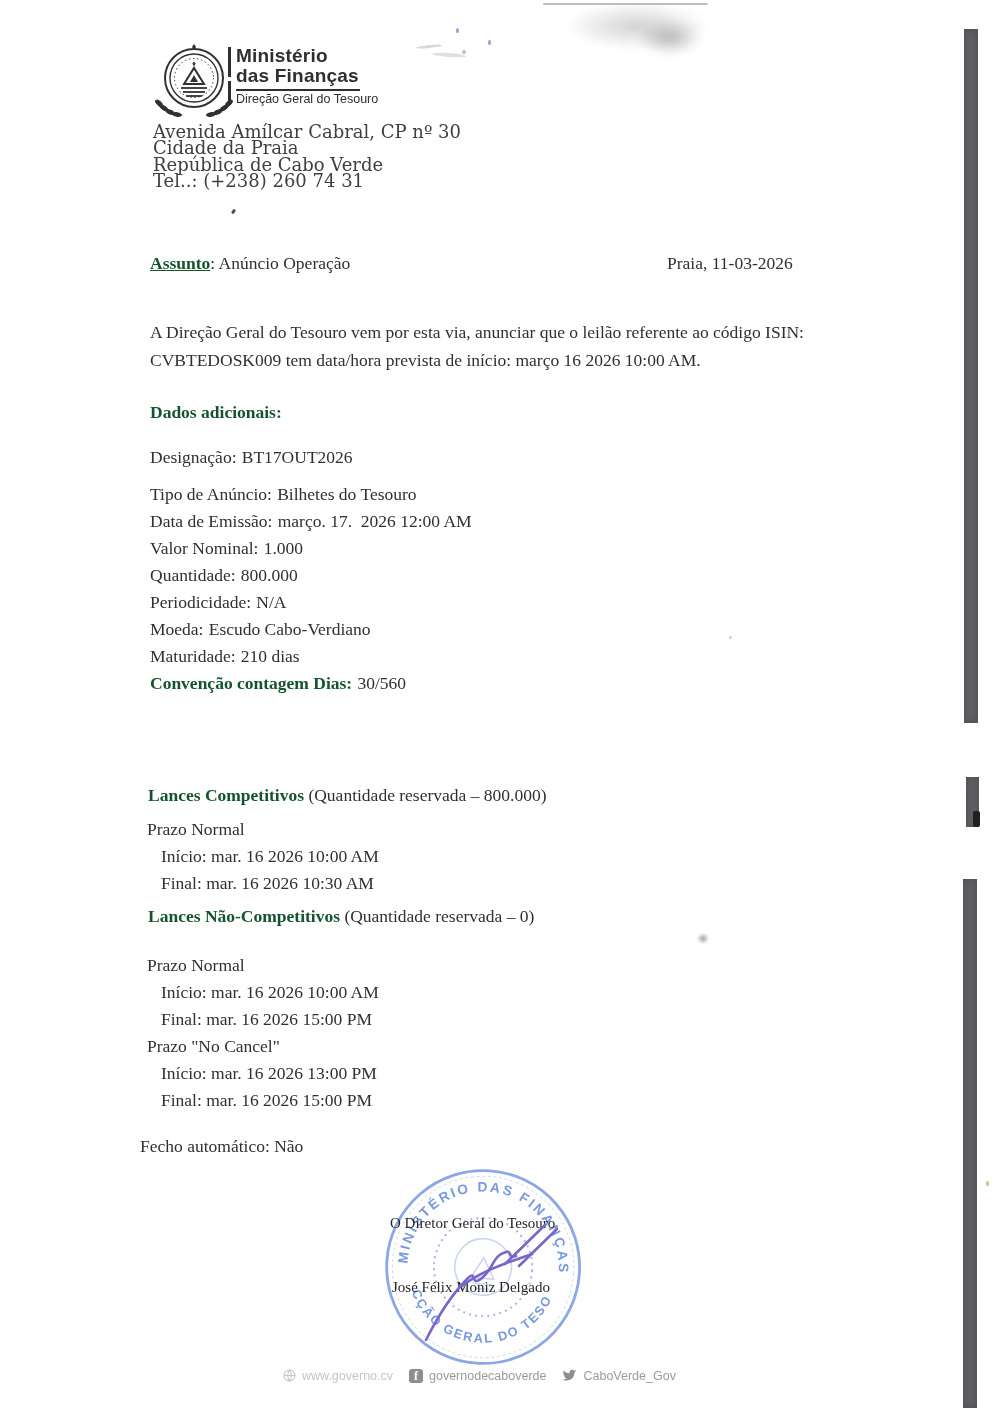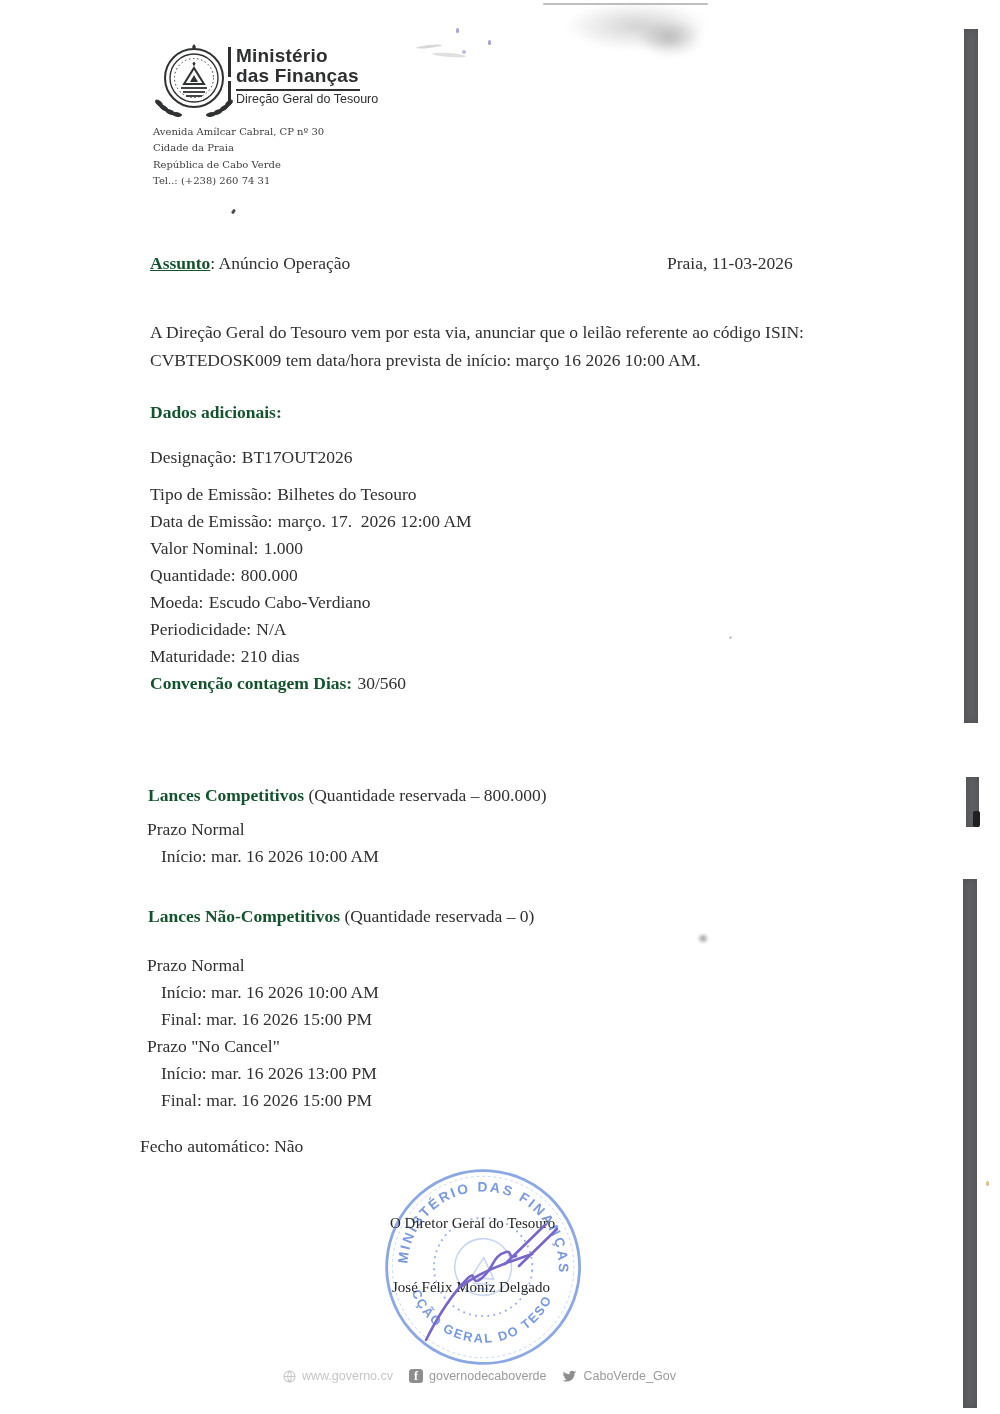--- a/index.html
+++ b/index.html
@@ -14,37 +14,37 @@
   .smudge{position:absolute;border-radius:50%;filter:blur(3px)}
   .speck{position:absolute;border-radius:2px}
   
   .emblem{position:absolute;left:150px;top:42px}
   .lh-sep{position:absolute;left:228px;width:3px;background:#2c2e30}
   .lh-text{position:absolute;left:236px;top:46px;font-family:Liberation Sans, sans-serif;color:#2d2f31}
   .lh-name{font-size:19px;font-weight:bold;line-height:20px;letter-spacing:.2px}
   .lh-rule{width:124px;height:2px;background:#2d2f31;margin:3px 0 2px 0}
   .lh-dept{font-size:12.5px;line-height:13px}
   .addr{position:absolute;left:153px;top:124px;font-family:"DejaVu Serif",serif;
-        font-size:10px;line-height:16.4px;color:#3d3f41}
+        font-size:18px;line-height:16.4px;color:#3d3f41}
   
   .t{font-size:17.5px;line-height:27px;color:#303030}
   .b{font-weight:bold;color:#14532d}
   .u{text-decoration:underline}
   .fval{white-space:pre-wrap}
   .fl{padding-right:.30em}
   .indent{padding-left:14px}
   .para{width:742px}
   
   .stamp{position:absolute;left:379px;top:1163px;opacity:.82;transform:rotate(4deg)}
   .sig-svg{position:absolute;left:408px;top:1212px}
   .sig-line{position:absolute;font-size:15px;color:#262626}
   
   .footer{position:absolute;left:283px;top:1369px;display:flex;align-items:center;
           font-family:"Liberation Sans",sans-serif;font-size:12.5px;color:#9a9a9a}
-  .f-item{display:flex;align-items:flex-end;margin-right:16px}
+  .f-item{display:flex;align-items:flex-start;margin-right:16px}
   .f-faint{color:#c6c6c6}
   .fb-ic{width:14px;height:14px;border-radius:3px;background:#8e8e8e;color:#fff;
          font-family:"Liberation Serif",serif;font-weight:bold;font-size:12px;
          display:flex;align-items:center;justify-content:center;margin-right:6px}
   .ic{margin-right:6px;display:inline-flex}
 </style>
 </head>
 <body>
 
 <div class="edgebar" style="left:964px;top:29px;height:694px;width:14px"></div>
@@ -114,36 +114,37 @@
 <div class="abs t" style="left:667px;top:250px">Praia, 11-03-2026</div>
 
 <div class="abs t para" style="left:150px;top:319px;line-height:27.5px">A Direção Geral do Tesouro vem por esta via, anunciar que o leilão referente ao código ISIN: CVBTEDOSK009 tem data/hora prevista de início: março 16 2026 10:00 AM.</div>
 
 <div class="abs t b" style="left:150px;top:399px">Dados adicionais:</div>
 <div class="abs t" style="left:150px;top:444px">
   <span class="fl">Designação:</span><span>BT17OUT2026</span>
 </div>
 
 <div class="abs t" style="left:150px;top:481px">
-  <div><span class="fl">Tipo de Emissão:</span><span class="fval">Bilhetes do Tesouro</span></div>
+  <div><span class="fl">Tipo de Anúncio:</span><span class="fval">Bilhetes do Tesouro</span></div>
   <div><span class="fl">Data de Emissão:</span><span class="fval">março. 17.  2026 12:00 AM</span></div>
   <div><span class="fl">Valor Nominal:</span><span class="fval">1.000</span></div>
   <div><span class="fl">Quantidade:</span><span class="fval">800.000</span></div>
+  <div><span class="fl">Periodicidade:</span><span class="fval">N/A</span></div>
   <div><span class="fl">Moeda:</span><span class="fval">Escudo Cabo-Verdiano</span></div>
-  <div><span class="fl">Periodicidade:</span><span class="fval">N/A</span></div>
   <div><span class="fl">Maturidade:</span><span class="fval">210 dias</span></div>
   <div><span class="fl b">Convenção contagem Dias:</span><span class="fval">30/560</span></div>
 </div>
 
 <div class="abs t" style="left:148px;top:782px">
   <span class="b">Lances Competitivos</span><span> (Quantidade reservada – 800.000)</span>
 </div>
 <div class="abs t" style="left:147px;top:816px">
   <div>Prazo Normal</div>
   <div class="indent">Início: mar. 16 2026 10:00 AM</div>
+  <div class="indent">Final: mar. 16 2026 10:30 AM</div>
 </div>
 
 <div class="abs t" style="left:148px;top:903px">
   <span class="b">Lances Não-Competitivos</span><span> (Quantidade reservada – 0)</span>
 </div>
 <div class="abs t" style="left:147px;top:952px">
   <div>Prazo Normal</div>
   <div class="indent">Início: mar. 16 2026 10:00 AM</div>
   <div class="indent">Final: mar. 16 2026 15:00 PM</div>
   <div>Prazo "No Cancel"</div>

